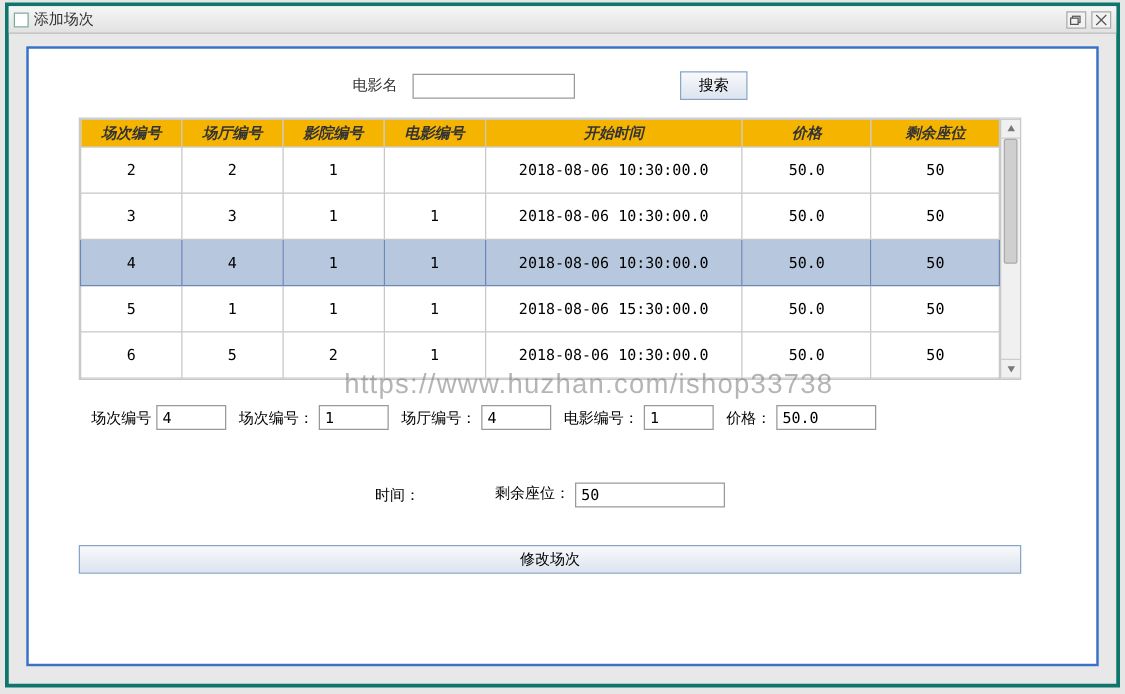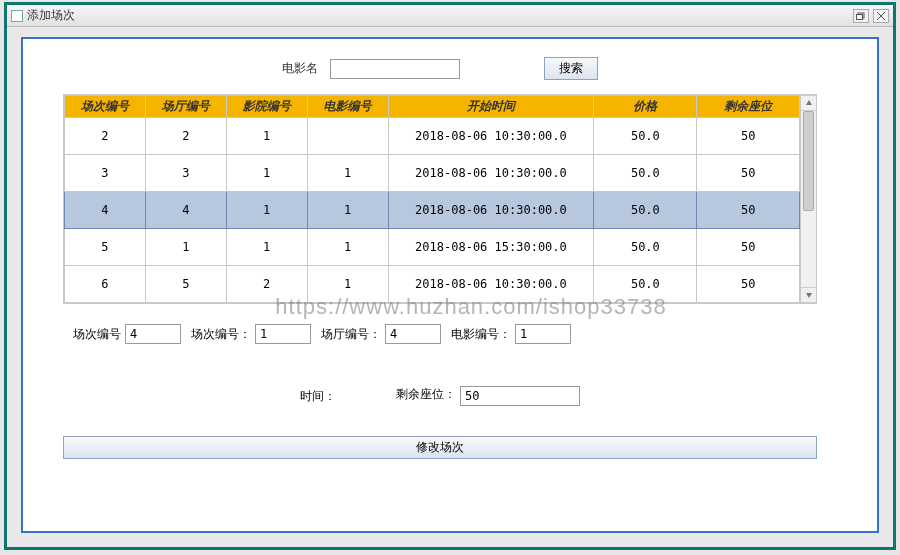--- a/index.html
+++ b/index.html
@@ -258,20 +258,24 @@
           <input type="text" value="1" style="">
         </div>
         <div class="field">
           <span>场厅编号：</span>
           <input type="text" value="4" style="">
         </div>
         <div class="field">
           <span>电影编号：</span>
           <input type="text" value="1" style="">
         </div>
+        <div class="field">
+          <span>价格：</span>
+          <input type="text" style="width: 80px;" value="50.0">
+        </div>
       </div>
 
       <div class="formrow2">
         <div class="field" style="display:flex;align-items:center;gap:4px">
           <span>时间：</span>
         </div>
         <div class="field" style="display:flex;align-items:flex-start;gap:4px">
           <span>剩余座位：</span>
           <input class="wide" style="width: 120px;" type="text" value="50">
         </div>

